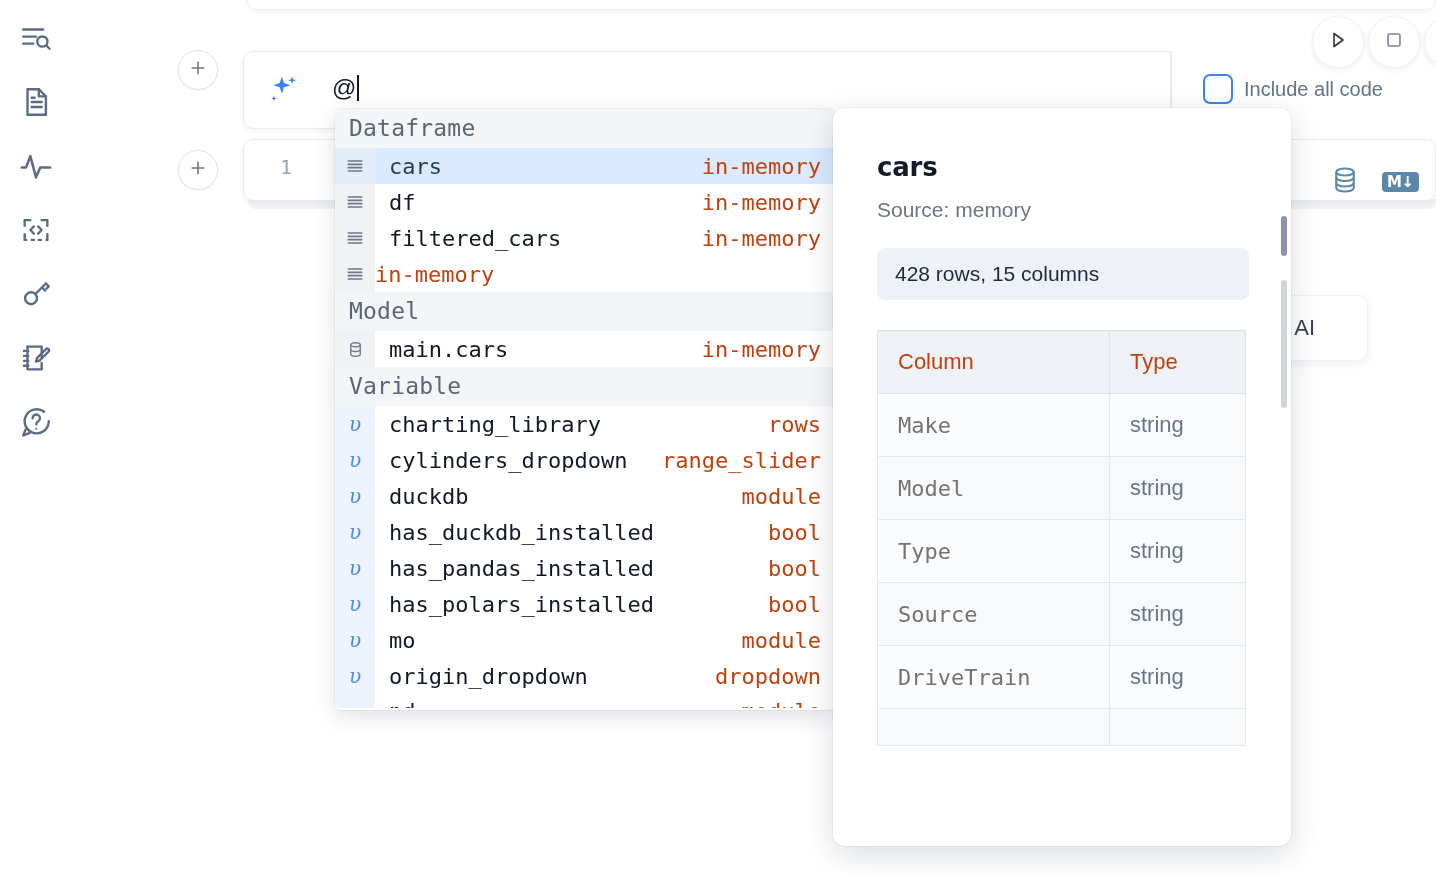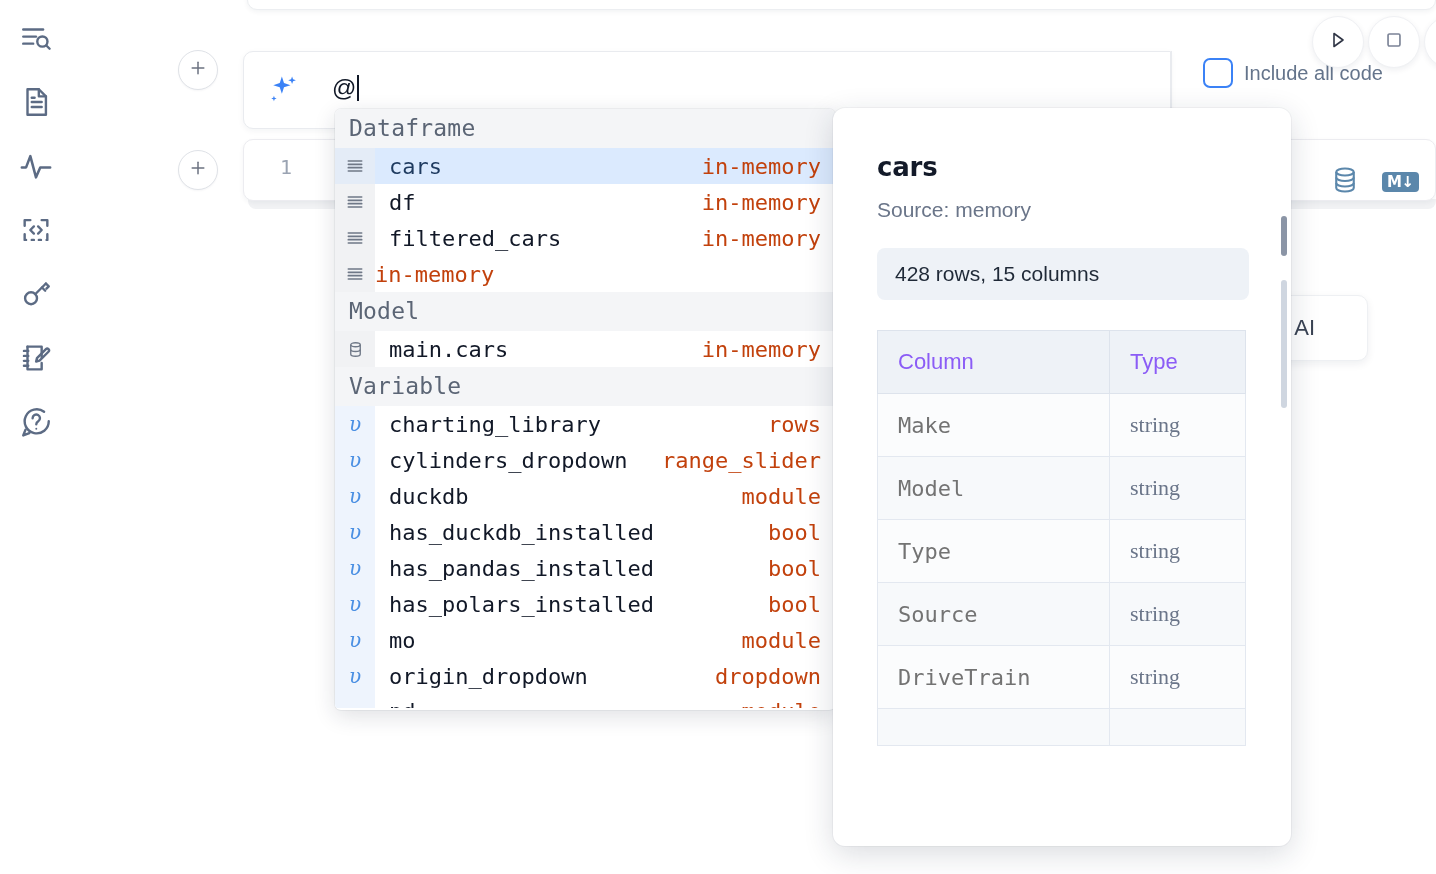--- a/index.html
+++ b/index.html
@@ -71,21 +71,21 @@
   }
   .btn-run  { left: 1312px; top: 16px; }
   .btn-stop { left: 1368px; top: 16px; }
   .btn-more { left: 1424px; top: 16px; }
 
   
   .ai-divider {
     position:absolute; left:1171px; top:51px; width:1px; height:78px; background:#e9ebef;
   }
   .include-row {
-    position:absolute; left:1203px; top:58px; display:flex; align-items:center; gap:11px;
+    position:absolute; left:1203px; top:74px; display:flex; align-items:center; gap:11px;
   }
   .chk {
     width:30px; height:30px; border:2px solid #3b82f6; border-radius:7px; background:#fff;
     cursor:pointer; flex:none;
   }
   .include-label { font-size:20px; color:#64748b; white-space:nowrap; }
 
   
   .code-cell {
     position:absolute; left:243px; top:139px; width:1193px; height:62px;
@@ -166,30 +166,30 @@
     color:#131a29; margin:0 0 16px 0; letter-spacing:-.2px;
   }
   .panel-source { font-size:21px; color:#6a7589; margin-bottom:26px; }
   .panel-stats {
     background:#eef2f7; border-radius:8px; padding:14px 18px;
     font-size:21px; color:#1f2937; margin-bottom:30px;
   }
   .panel-table { width:368px; border-collapse:collapse; table-layout:fixed; }
   .panel-table th {
     background:#eef2f7; text-align:left; font-weight:normal;
-    font-size:22px; color:#8b5cf6; padding:18px 0 18px 20px;
+    font-size:22px; color:#c2410c; padding:18px 0 18px 20px;
     border:1px solid #dde3ec;
   }
   .panel-table td {
     padding:18px 0 18px 20px; border:1px solid #e3e8f0; font-size:22px;
   }
   .panel-table tr:nth-child(odd) td { background:#fbfcfd; }
   .panel-table tr:nth-child(even) td { background:#f7f9fb; }
   .panel-table td.col { font-family:"DejaVu Sans Mono", monospace; color:#737373; }
-  .panel-table td.typ { font-family:Liberation Serif, serif; color:#6a7589; }
+  .panel-table td.typ { font-family:Liberation Sans, sans-serif; color:#6a7589; }
   .panel-table col.c1 { width:232px; }
   .panel-table col.c2 { width:136px; }
   .panel-scrollbar {
     position:absolute; right:4px; top:172px; width:6px; height:128px;
     background:#cfd6e0; border-radius:3px;
   }
   .panel-scrollbar-top {
     position:absolute; right:4px; top:108px; width:6px; height:40px;
     background:#8b95a6; border-radius:3px;
   }

